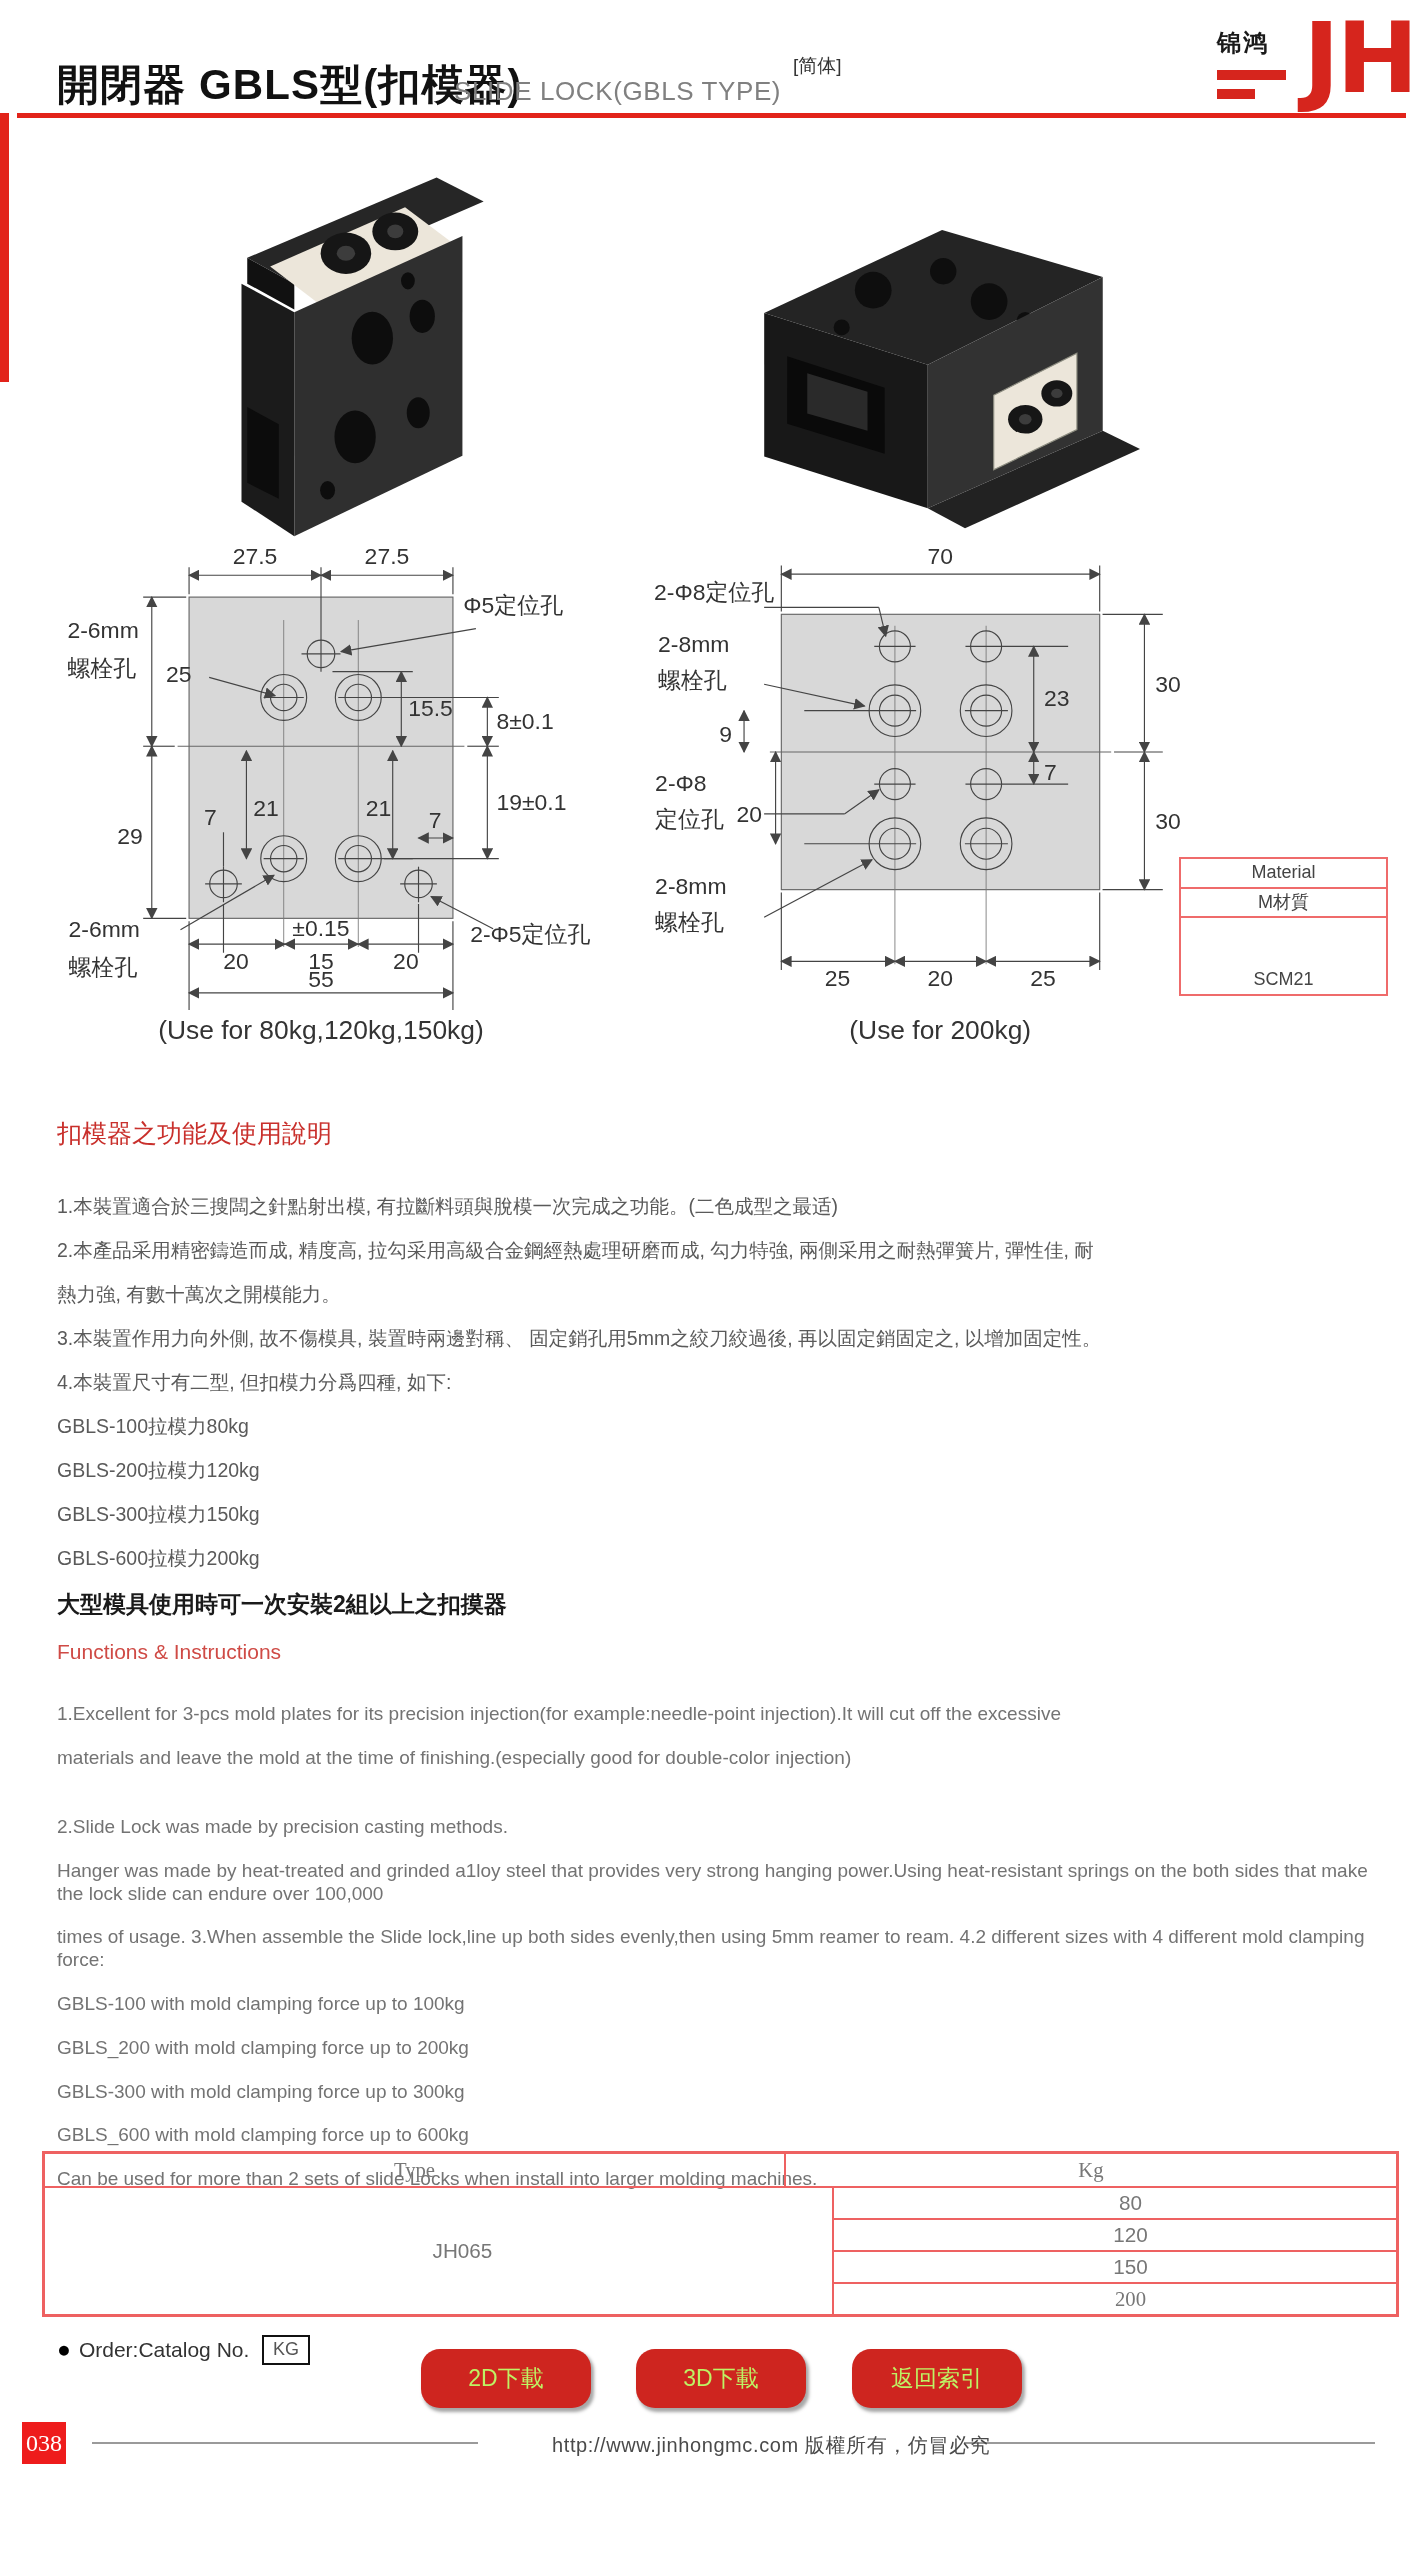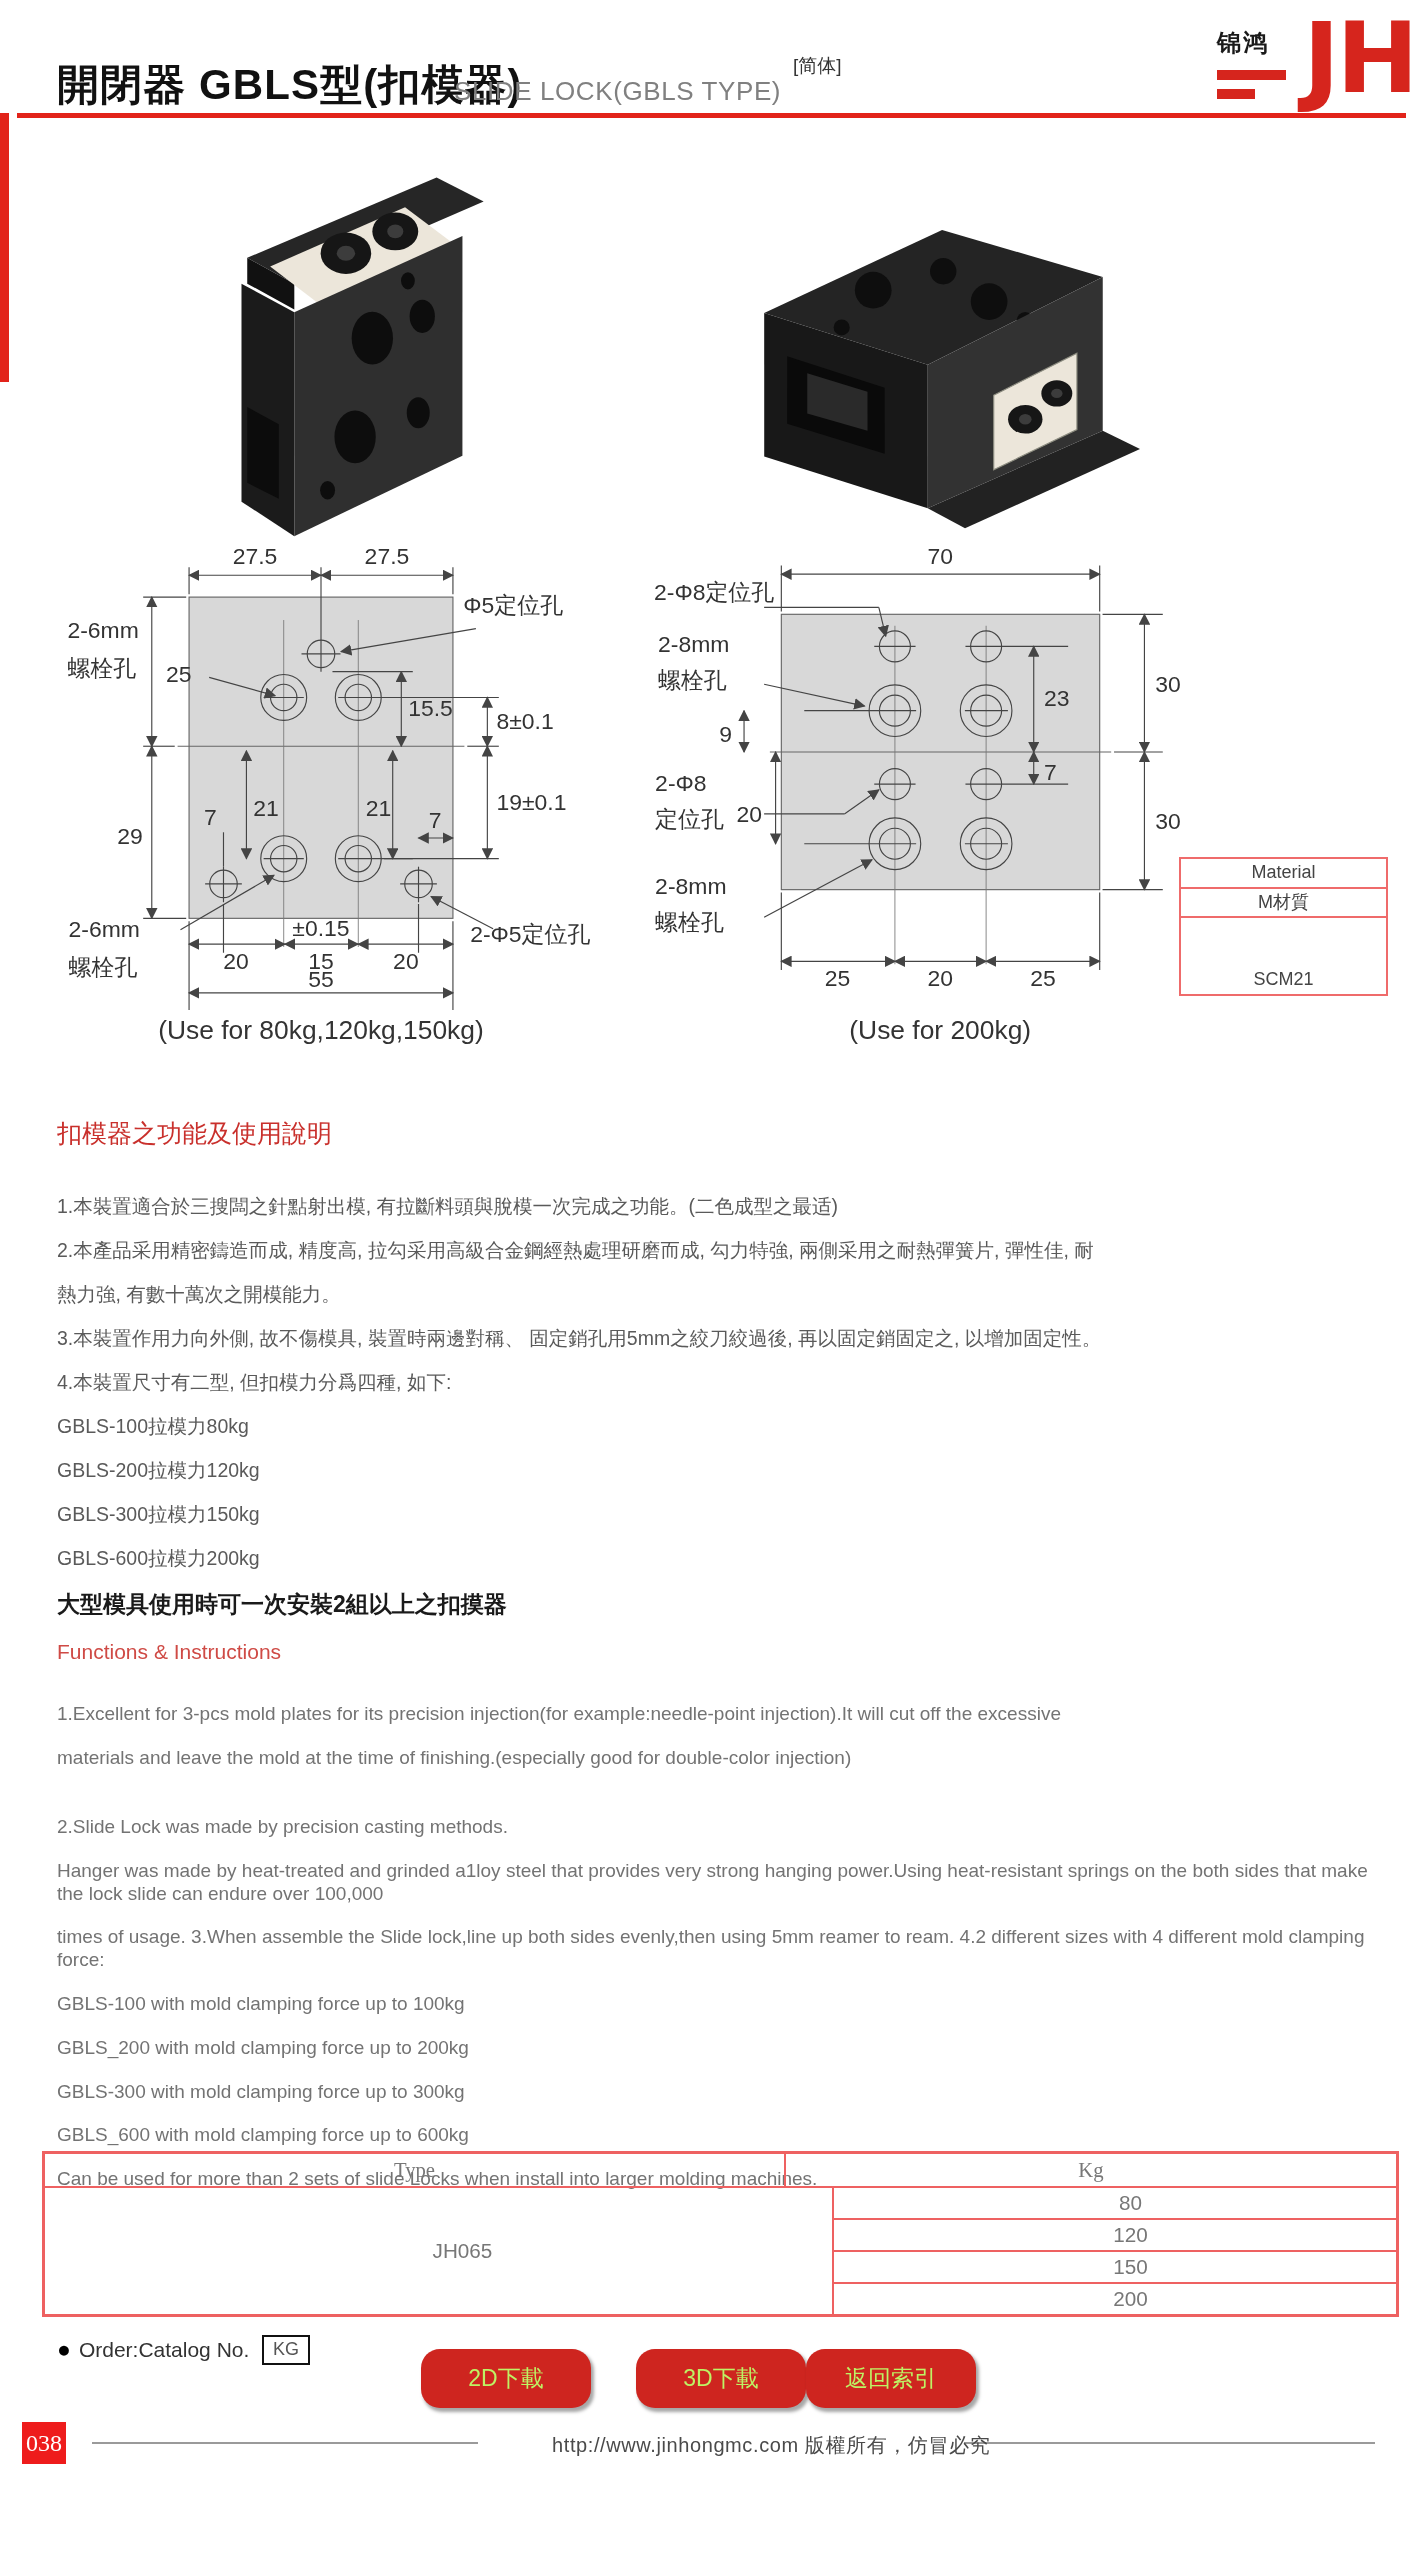--- a/index.html
+++ b/index.html
@@ -31,21 +31,21 @@
   
   .spec{width:1351px;border:3.4px solid #ee6161;}
   .spec-head{display:flex;border-bottom:2.9px solid #ee6161;}
   .spec-th{height:32px;line-height:32px;text-align:center;font-size:20.7px;color:#777;font-family:Liberation Serif, serif;}
   .spec-left{width:54.7%;border-right:2.3px solid #ee6161;}
   .spec-right{flex:1;}
   .spec-body{display:flex;}
   .spec-type{width:54.7%;border-right:2.3px solid #ee6161;display:flex;align-items:center;justify-content:center;font-size:20.7px;color:#777;padding-left:48px;}
   .spec-kgs{flex:1;display:flex;flex-direction:column;}
   .spec-kg{height:30px;line-height:30px;text-align:center;font-size:20.7px;color:#777;border-bottom:2.3px solid #ee6161;padding-left:31px;}
-  .spec-kg:last-child{border-bottom:none;}
+  .spec-kg:last-child{border-bottom:none;font-family:Liberation Serif, serif;}
   
   .order-row{display:flex;align-items:center;font-size:21px;color:#333;}
   .order-bullet{font-size:23px;color:#000;margin-right:8px;}
   .kg-box{border:2.3px solid #111;padding:2.3px 9.2px;font-size:18px;color:#555;margin-left:12.6px;}
   .red-btn{position:absolute;width:170px;height:59px;background:#ce251f;border-radius:19px;color:#bef264;
            font-size:23px;display:flex;align-items:center;justify-content:center;cursor:pointer;
            box-shadow:2.3px 3.4px 3.4px rgba(0,0,0,0.35);}
   .page-badge{background:#ee1c1c;color:#fff;width:44px;height:42px;display:flex;align-items:center;justify-content:center;font-size:24px;}
   .foot-line{background:#9a9a9a;height:2.3px;}
   .foot-text{font-size:20px;color:#4a4a4a;letter-spacing:0.6px;cursor:pointer;}
@@ -345,19 +345,19 @@
 </div>
 
 <div class="abs order-row" style="left:57px;top:2335px;">
   <span class="order-bullet">●</span>
   <span>Order:Catalog No.</span>
   <span class="kg-box">KG</span>
 </div>
 
 <div class="red-btn" style="left:421px;top:2349px;">2D下載</div>
 <div class="red-btn" style="left:636px;top:2349px;">3D下載</div>
-<div class="red-btn" style="left:806px;top:2349px;">返回索引</div>
+<div class="red-btn" style="left:852px;top:2349px;">返回索引</div>
 
 <div class="abs page-badge" style="left:22px;top:2422px;font-family:Liberation Serif, serif;">038</div>
 <div class="abs foot-line" style="left:92px;top:2442px;width:386px;"></div>
 <div class="abs foot-line" style="left:964px;top:2442px;width:411px;"></div>
 <div class="abs foot-text" style="left:552px;top:2432px;">http://www.jinhongmc.com 版權所有，仿冒必究</div>
 
 
 </body></html>

